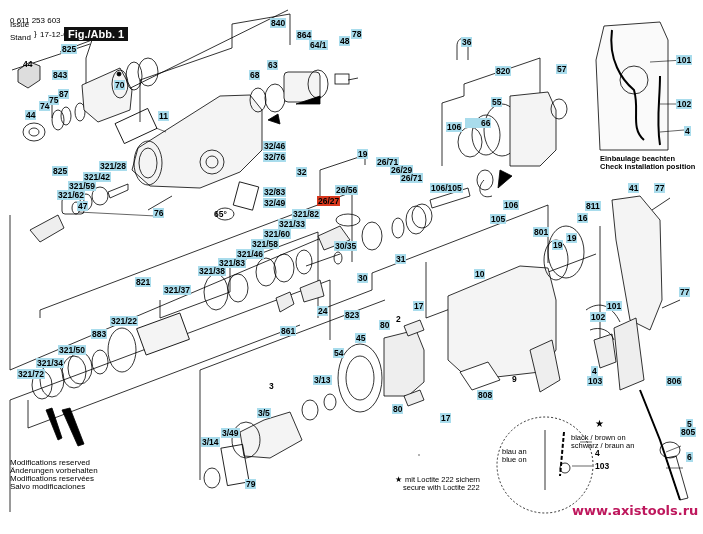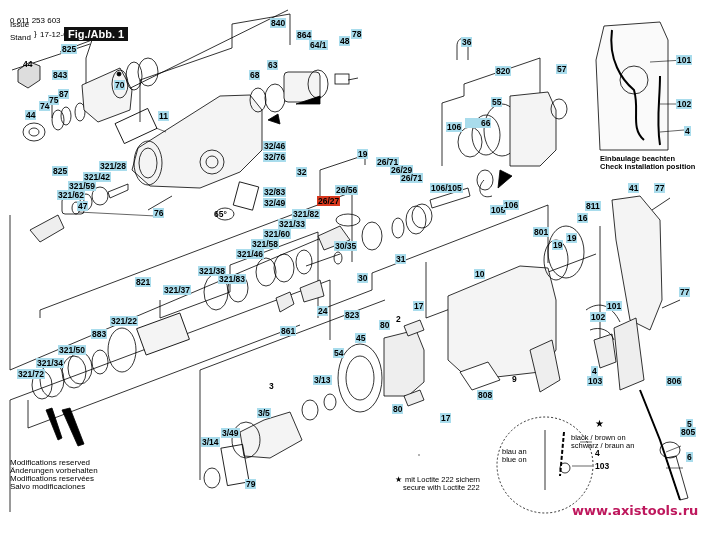--- a/index.html
+++ b/index.html
@@ -246,37 +246,37 @@
 <div class="lbl plain" style="left:213px;top:209px;">65°</div>
 
 <div class="lbl" style="left:357px;top:149px;">19</div>
 <div class="lbl" style="left:376px;top:157px;">26/71</div>
 <div class="lbl" style="left:390px;top:165px;">26/29</div>
 <div class="lbl" style="left:400px;top:173px;">26/71</div>
 <div class="lbl" style="left:335px;top:185px;">26/56</div>
 <div class="lbl red" style="left:317px;top:196px;">26/27</div>
 
 <div class="lbl" style="left:430px;top:183px;">106/105</div>
-<div class="lbl" style="left:490px;top:205px;">105</div>
+<div class="lbl" style="left:490px;top:214px;">105</div>
 <div class="lbl" style="left:503px;top:200px;">106</div>
 
 <div class="lbl" style="left:628px;top:183px;">41</div>
 <div class="lbl" style="left:654px;top:183px;">77</div>
 <div class="lbl" style="left:585px;top:201px;">811</div>
 <div class="lbl" style="left:577px;top:213px;">16</div>
 <div class="lbl" style="left:533px;top:227px;">801</div>
 <div class="lbl" style="left:552px;top:240px;">19</div>
 <div class="lbl" style="left:566px;top:233px;">19</div>
 
 <div class="lbl" style="left:292px;top:209px;">321/82</div>
 <div class="lbl" style="left:278px;top:219px;">321/33</div>
 <div class="lbl" style="left:263px;top:229px;">321/60</div>
 <div class="lbl" style="left:251px;top:239px;">321/58</div>
 <div class="lbl" style="left:236px;top:249px;">321/46</div>
-<div class="lbl" style="left:218px;top:274px;">321/83</div>
+<div class="lbl" style="left:218px;top:258px;">321/83</div>
 <div class="lbl" style="left:198px;top:266px;">321/38</div>
 
 <div class="lbl" style="left:334px;top:241px;">30/35</div>
 <div class="lbl" style="left:357px;top:273px;">30</div>
 <div class="lbl" style="left:395px;top:254px;">31</div>
 <div class="lbl" style="left:474px;top:269px;">10</div>
 
 <div class="lbl" style="left:135px;top:277px;">821</div>
 <div class="lbl" style="left:163px;top:285px;">321/37</div>
 <div class="lbl" style="left:91px;top:329px;">883</div>

